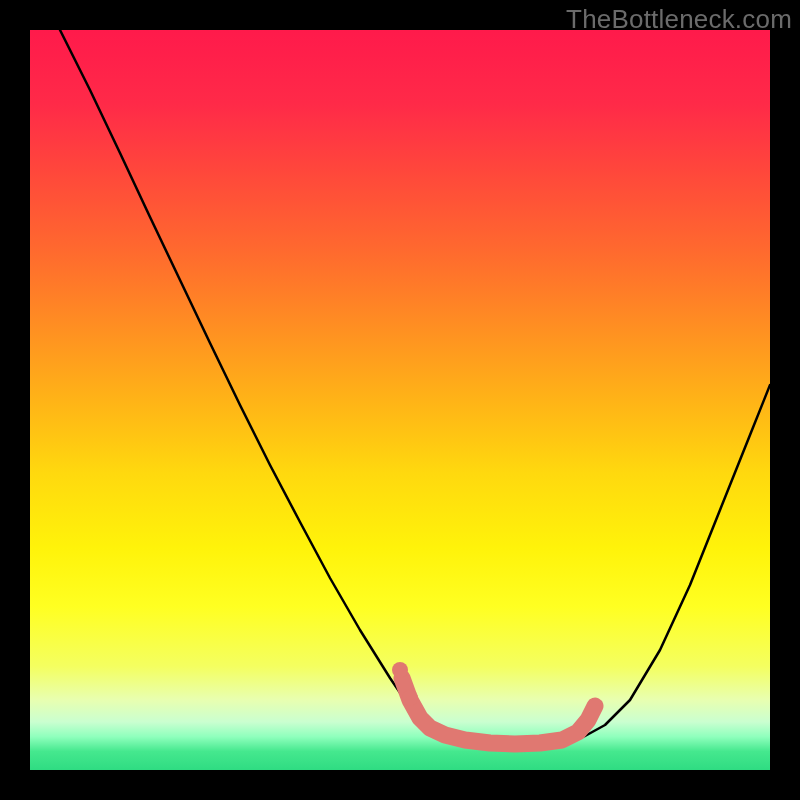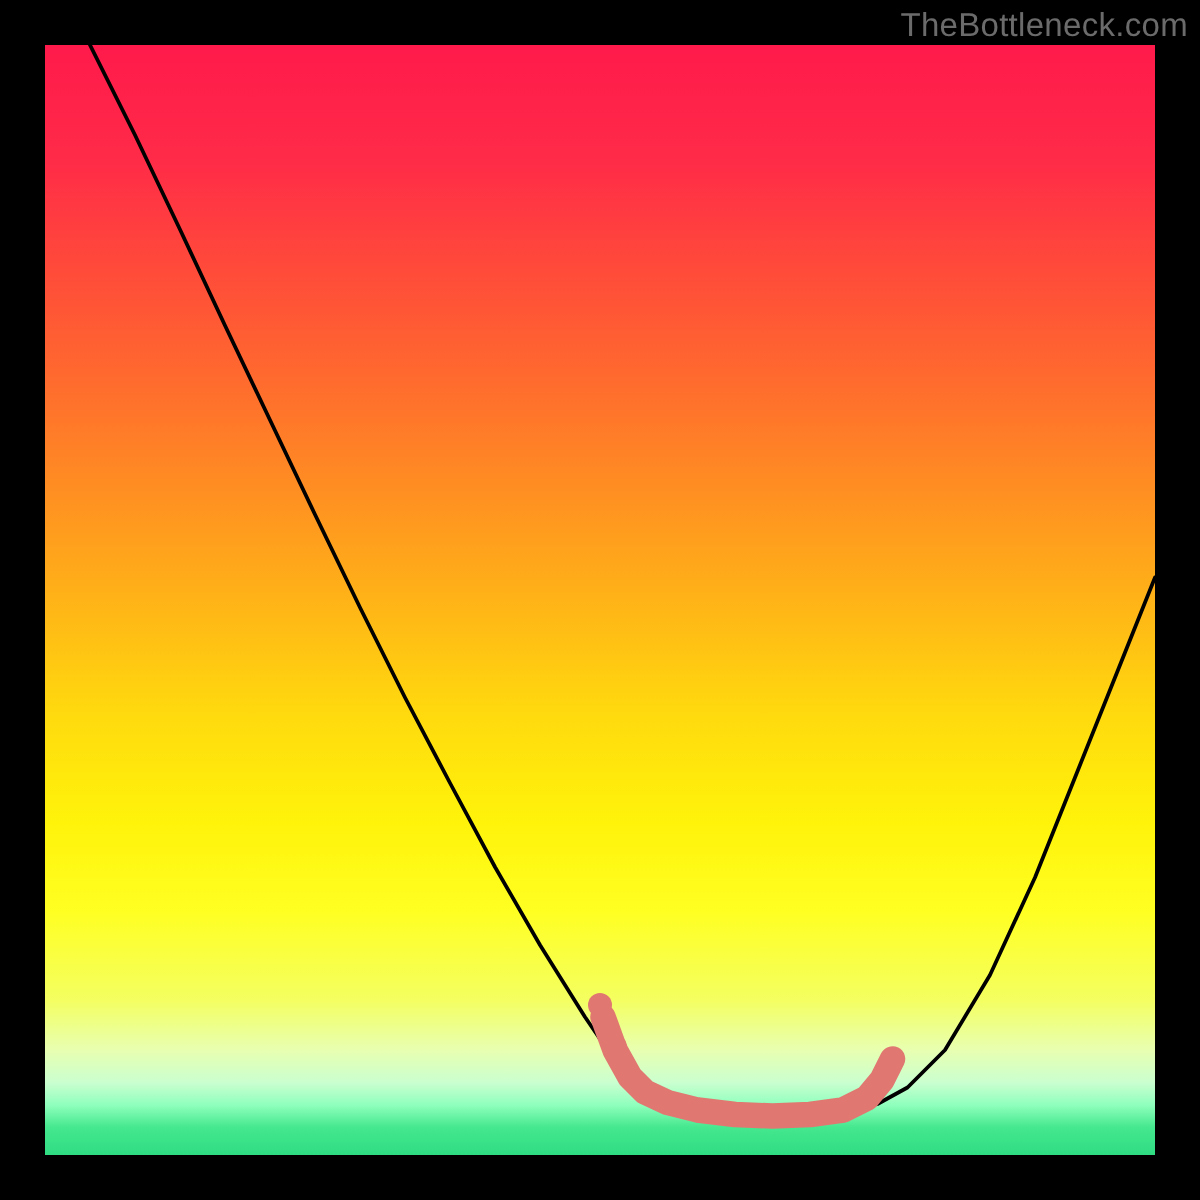--- a/index.html
+++ b/index.html
@@ -24,21 +24,21 @@
     left: 0;
     top: 0;
     width: 740px;
     height: 740px;
   }
   .watermark {
     position: absolute;
     top: 4px;
     right: 8px;
     color: #6b6b6b;
-    font-size: 22px;
+    font-size: 26px;
     font-weight: 500;
     letter-spacing: 0.2px;
     user-select: none;
   }
 </style>
 </head>
 <body>
 
 <div class="frame">
   <svg class="plot" viewBox="0 0 740 740" preserveAspectRatio="none">

